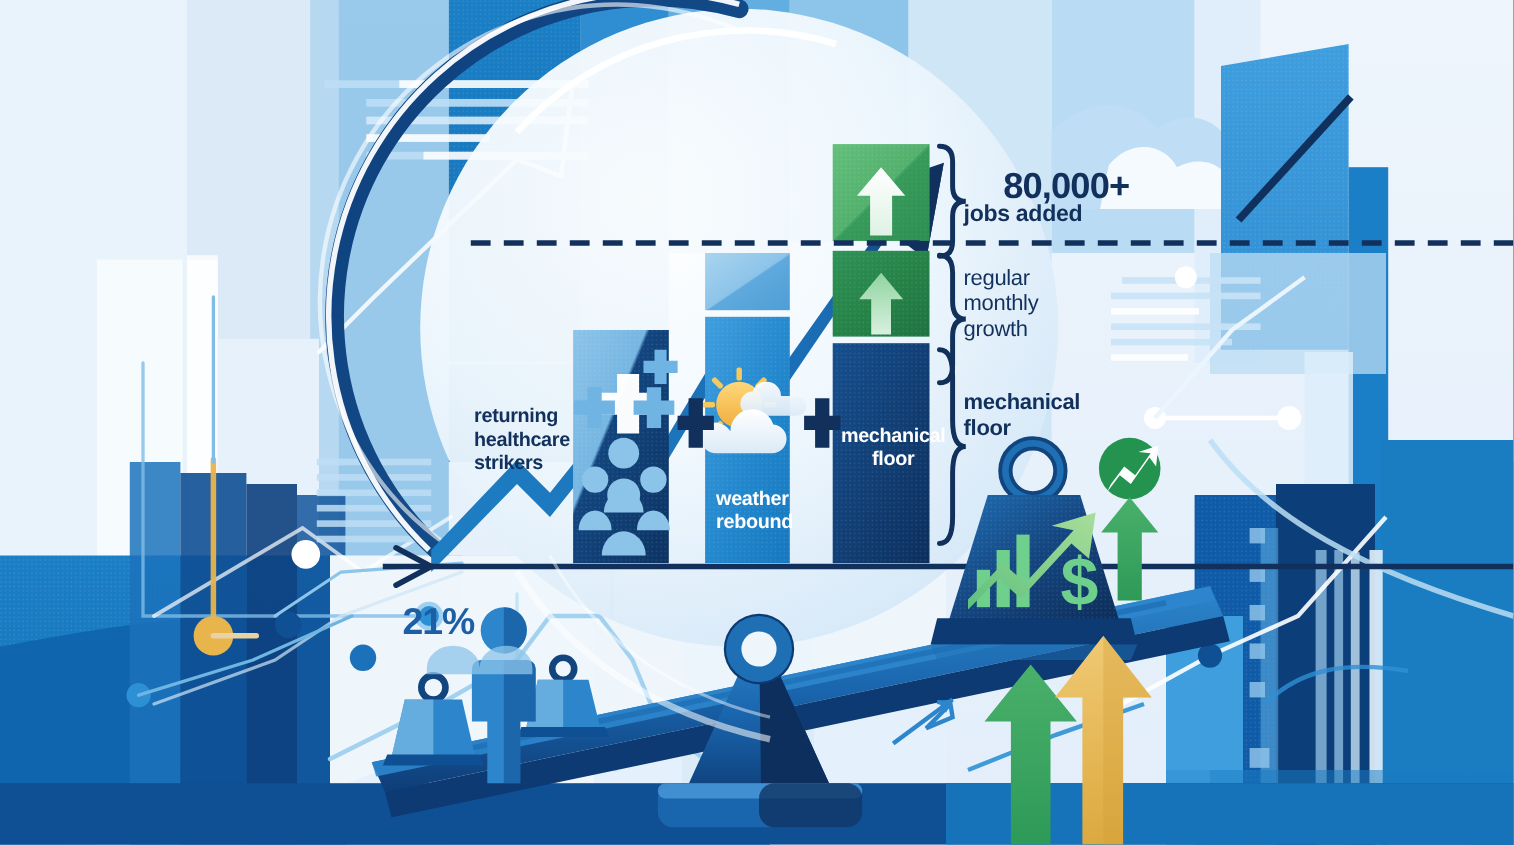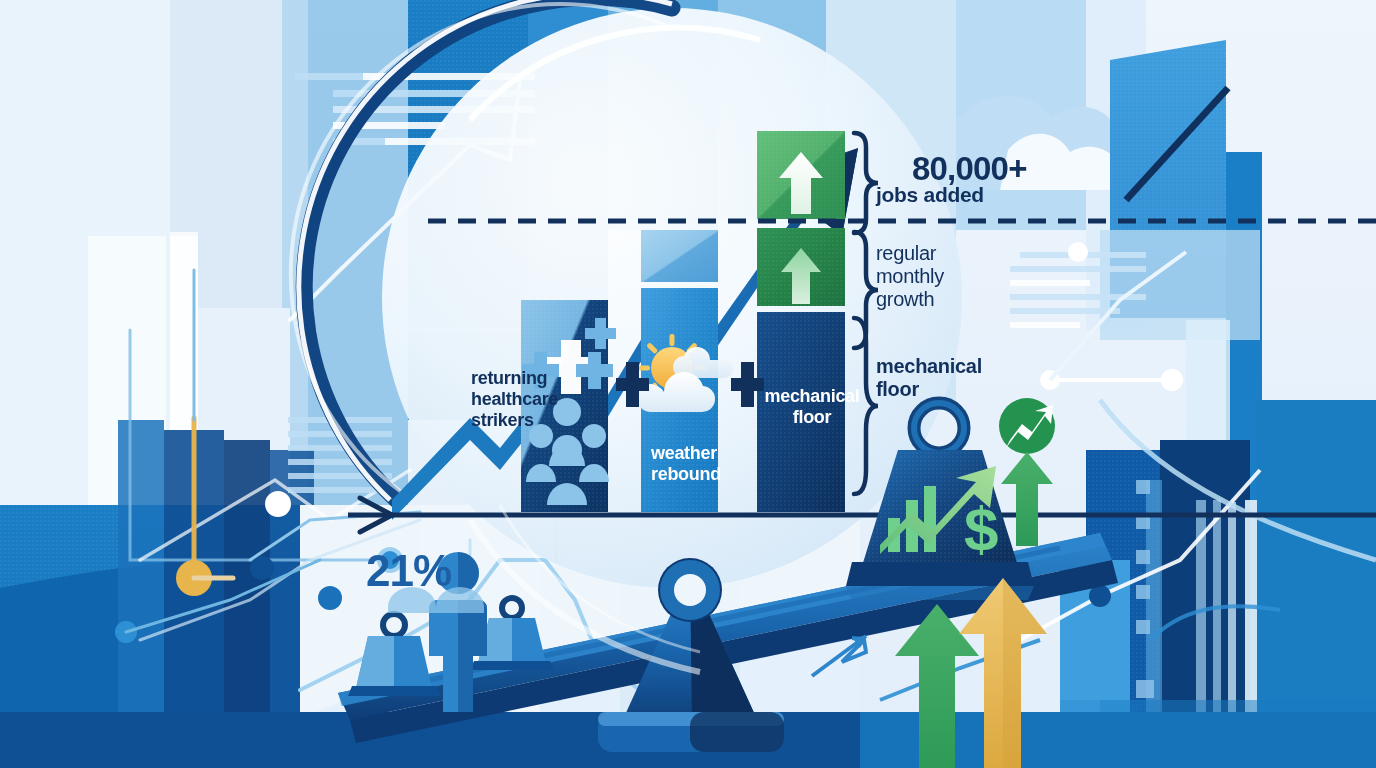--- a/index.html
+++ b/index.html
@@ -23,33 +23,33 @@
   #regular-growth{
     position:absolute;left:876px;top:242px;width:110px;
     font-size:20px;font-weight:normal;color:#12305c;line-height:1.16;letter-spacing:-0.3px;
   }
   #mech-floor-annot{
     position:absolute;left:876px;top:355px;width:120px;
     font-size:20px;font-weight:bold;color:#12305c;line-height:1.16;letter-spacing:-0.3px;
   }
   #healthcare-label{
     position:absolute;left:431px;top:368px;width:100px;
-    font-size:18px;font-weight:bold;color:#12305c;line-height:1.18;letter-spacing:-0.3px;margin-left:40px;
+    font-size:18px;font-weight:bold;color:#12305c;line-height:1.18;letter-spacing:-0.3px;
   }
   #weather-label{
     position:absolute;left:651px;top:443px;width:96px;text-align:left;
     font-size:18px;font-weight:bold;color:#ffffff;line-height:1.18;letter-spacing:-0.3px;
   }
   #mech-label{
     position:absolute;left:762px;top:386px;width:100px;text-align:center;
     font-size:18px;font-weight:bold;color:#ffffff;line-height:1.18;letter-spacing:-0.3px;
   }
   #pct-label{
     position:absolute;left:366px;top:546px;
-    font-size:44px;font-weight:bold;color:#1d5fa5;letter-spacing:-1px;
+    font-size:34px;font-weight:bold;color:#1d5fa5;letter-spacing:-1px;
   }
 </style>
 </head>
 <body>
 
 <div id="stage">
 
   <svg id="bgsvg" viewBox="0 0 1376 768">
     <defs>
       <linearGradient id="gPale" x1="0" y1="0" x2="0" y2="1">

